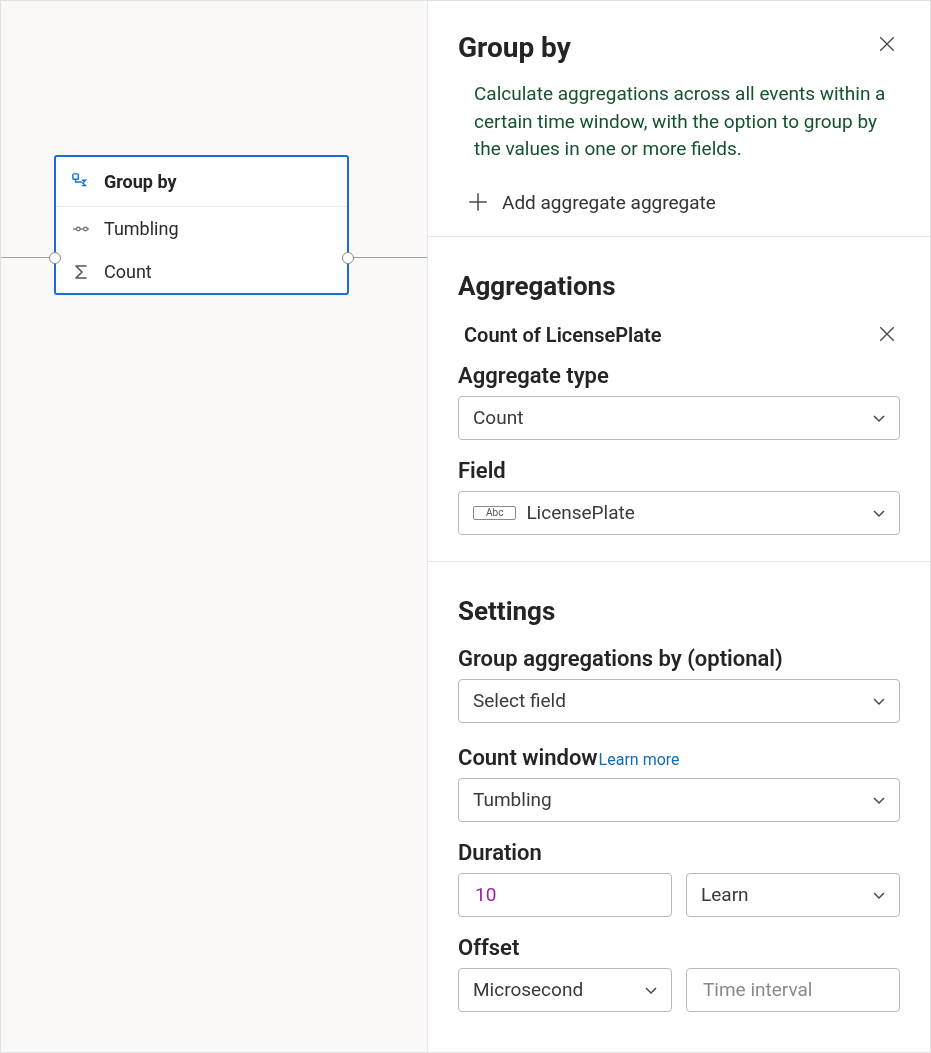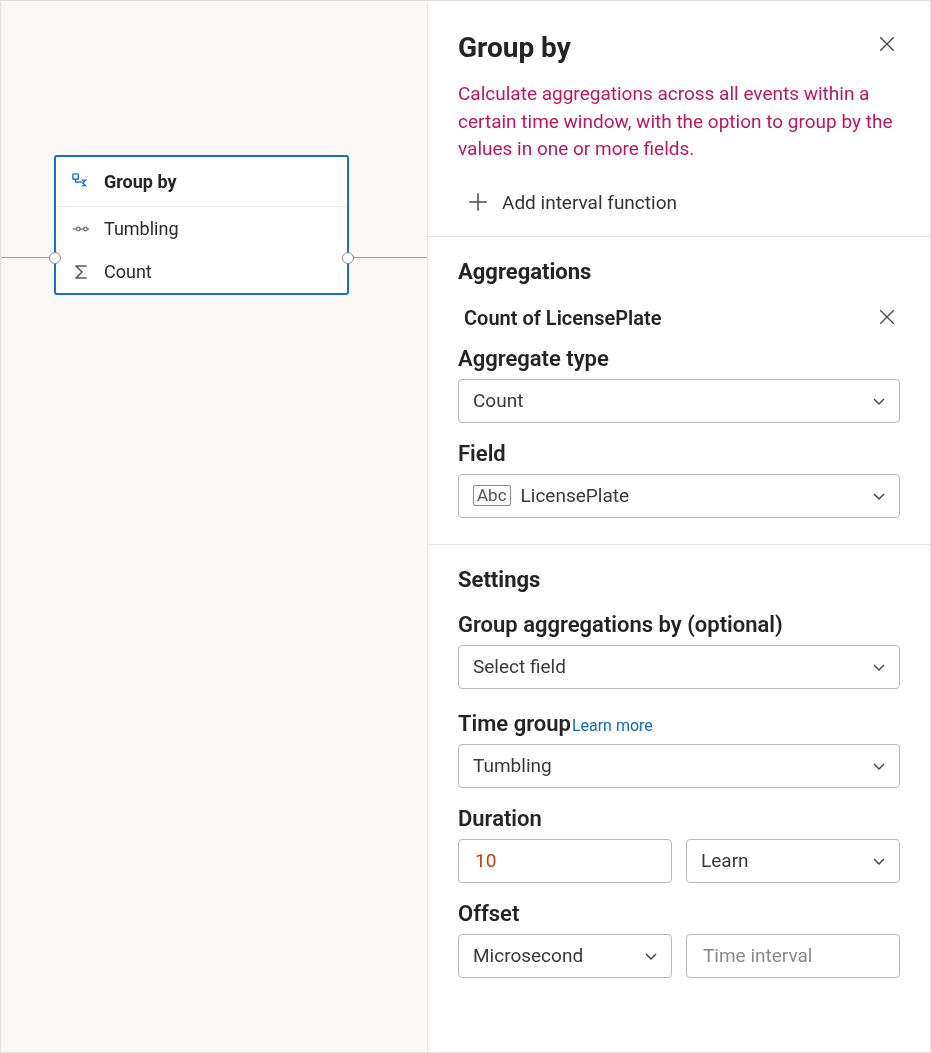--- a/index.html
+++ b/index.html
@@ -108,44 +108,44 @@
     font-weight: 700;
     margin: 0 0 10px 0;
   }
   .close-btn {
     background:none; border:none; padding:4px; cursor:pointer;
     color:#484848; line-height:1;
   }
   .panel-desc {
     font-size: 19px;
     line-height: 1.45;
-    color: #be185d;
-    margin: 6px 0 22px 0;
+    color: #14532d;
+    margin: 6px 0 22px 16px;
   }
   .add-row {
     display: flex;
     align-items: center;
     gap: 14px;
     font-size: 19px;
     color: #333;
     padding: 6px 0 22px 10px;
     cursor: pointer;
   }
   .add-row svg { color:#4a4a4a; }
   .section-divider {
     border-top: 1px solid #e5e5e5;
     margin: 0 -30px;
   }
   .section {
     padding-top: 22px;
   }
   .section-title {
-    font-size: 22px;
+    font-size: 26px;
     font-weight: 700;
-    margin: 0 0 20px 0;
+    margin: 12px 0 20px 0;
   }
   .agg-header {
     display:flex;
     justify-content:space-between;
     align-items:center;
     margin-bottom: 14px;
   }
   .agg-name {
     font-size: 20px;
     font-weight: 600;
@@ -174,29 +174,29 @@
     font-size: 19px;
     color: #3a3a3a;
     cursor: pointer;
     margin-bottom: 18px;
   }
   .control.input {
     cursor:text;
   }
   .control.input input {
     border:none; outline:none; font: inherit; width:100%;
-    color:#c2410c; background:transparent;
+    color:#a21caf; background:transparent;
   }
   .control.input input::placeholder { color:#8a8a8a; }
   .control .with-badge { display:flex; align-items:center; gap:10px; }
   .badge {
     border:1px solid #8a8a8a;
     border-radius:2px;
-    font-size:17px;
-    padding: 1px 3px;
+    font-size:10px;
+    padding: 1px 12px;
     color:#555;
     line-height:1;
   }
   .chev { width:16px; height:16px; color:#484848; flex-shrink:0; }
   .row2 {
     display:flex;
     gap: 14px;
   }
   .row2 .control { flex:1; margin-bottom: 14px; }
   .link { color:#0f6cbd; text-decoration:none; font-weight:400; margin-left:1px; }
@@ -256,21 +256,21 @@
           <path d="M2 2 L14 14 M14 2 L2 14"></path>
         </svg>
     </button>
   </div>
   <p class="panel-desc">Calculate aggregations across all events within a certain time window, with the option to group by the values in one or more fields.</p>
 
   <div class="add-row">
     <svg viewBox="0 0 16 16" width="20" height="20" stroke="currentColor" stroke-width="1.2" fill="none">
         <path d="M8 1 v14 M1 8 h14"></path>
       </svg>
-    <span>Add interval function</span>
+    <span>Add aggregate aggregate</span>
   </div>
 
   <div class="section-divider"></div>
 
   <div class="section">
     <h2 class="section-title">Aggregations</h2>
 
     <div class="agg-header">
       <div class="agg-name">Count of LicensePlate</div>
       <button class="del-btn">
@@ -308,21 +308,21 @@
 
     <label class="field-label">Group aggregations by (optional)</label>
     <div class="control">
       <span>Select field</span>
       <svg class="chev" viewBox="0 0 16 16" fill="none" stroke="currentColor" stroke-width="1.5">
           <path d="M3 6 l5 5 l5 -5"></path>
         </svg>
     </div>
 
     <div class="label-row">
-      <label class="field-label">Time group</label>
+      <label class="field-label">Count window</label>
       <a href="#" class="link">Learn more</a>
     </div>
     <div class="control">
       <span>Tumbling</span>
       <svg class="chev" viewBox="0 0 16 16" fill="none" stroke="currentColor" stroke-width="1.5">
           <path d="M3 6 l5 5 l5 -5"></path>
         </svg>
     </div>
 
     <label class="field-label">Duration</label>

